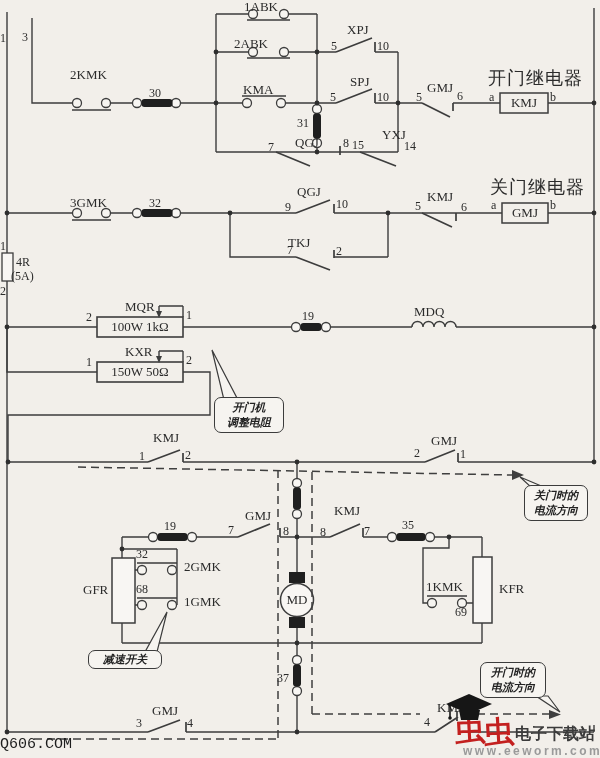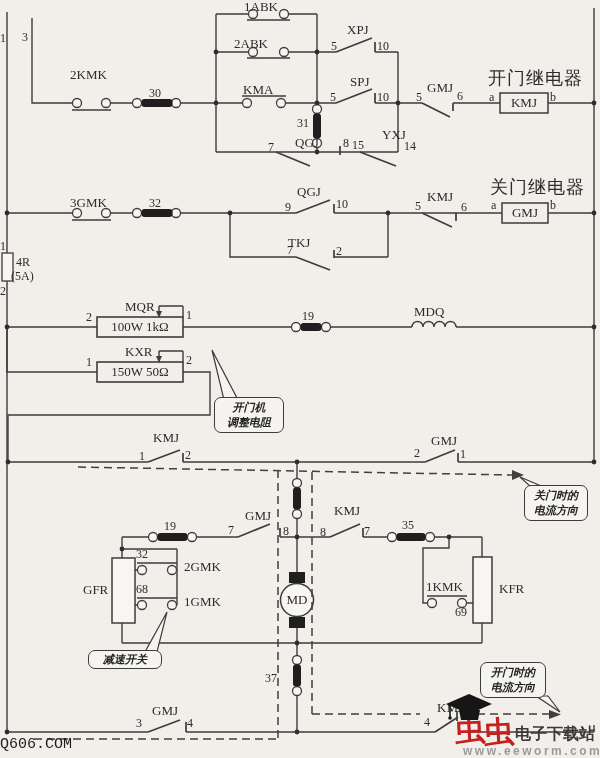--- a/index.html
+++ b/index.html
@@ -268,21 +268,21 @@
 
 <span class="lb" style="left:83px;top:583px">GFR</span>
 <span class="lb sm" style="left:136px;top:548px">32</span>
 <span class="lb sm" style="left:136px;top:583px">68</span>
 <span class="lb" style="left:184px;top:560px">2GMK</span>
 <span class="lb" style="left:184px;top:595px">1GMK</span>
 <div class="ctr" style="left:280px;top:593px;width:34px">MD</div>
 <span class="lb" style="left:499px;top:582px">KFR</span>
 <span class="lb" style="left:426px;top:580px">1KMK</span>
 <span class="lb sm" style="left:455px;top:606px">69</span>
-<span class="lb sm" style="left:265px;top:672px">37</span>
+<span class="lb sm" style="left:277px;top:672px">37</span>
 
 <span class="lb" style="left:152px;top:704px">GMJ</span>
 <span class="lb sm" style="left:136px;top:717px">3</span>
 <span class="lb sm" style="left:187px;top:717px">4</span>
 <span class="lb" style="left:437px;top:701px">KMJ</span>
 <span class="lb sm" style="left:424px;top:716px">4</span>
 
 <div class="callout" style="left:214px;top:397px;width:62px">
   <div>开门机</div>
   <div>调整电阻</div>

